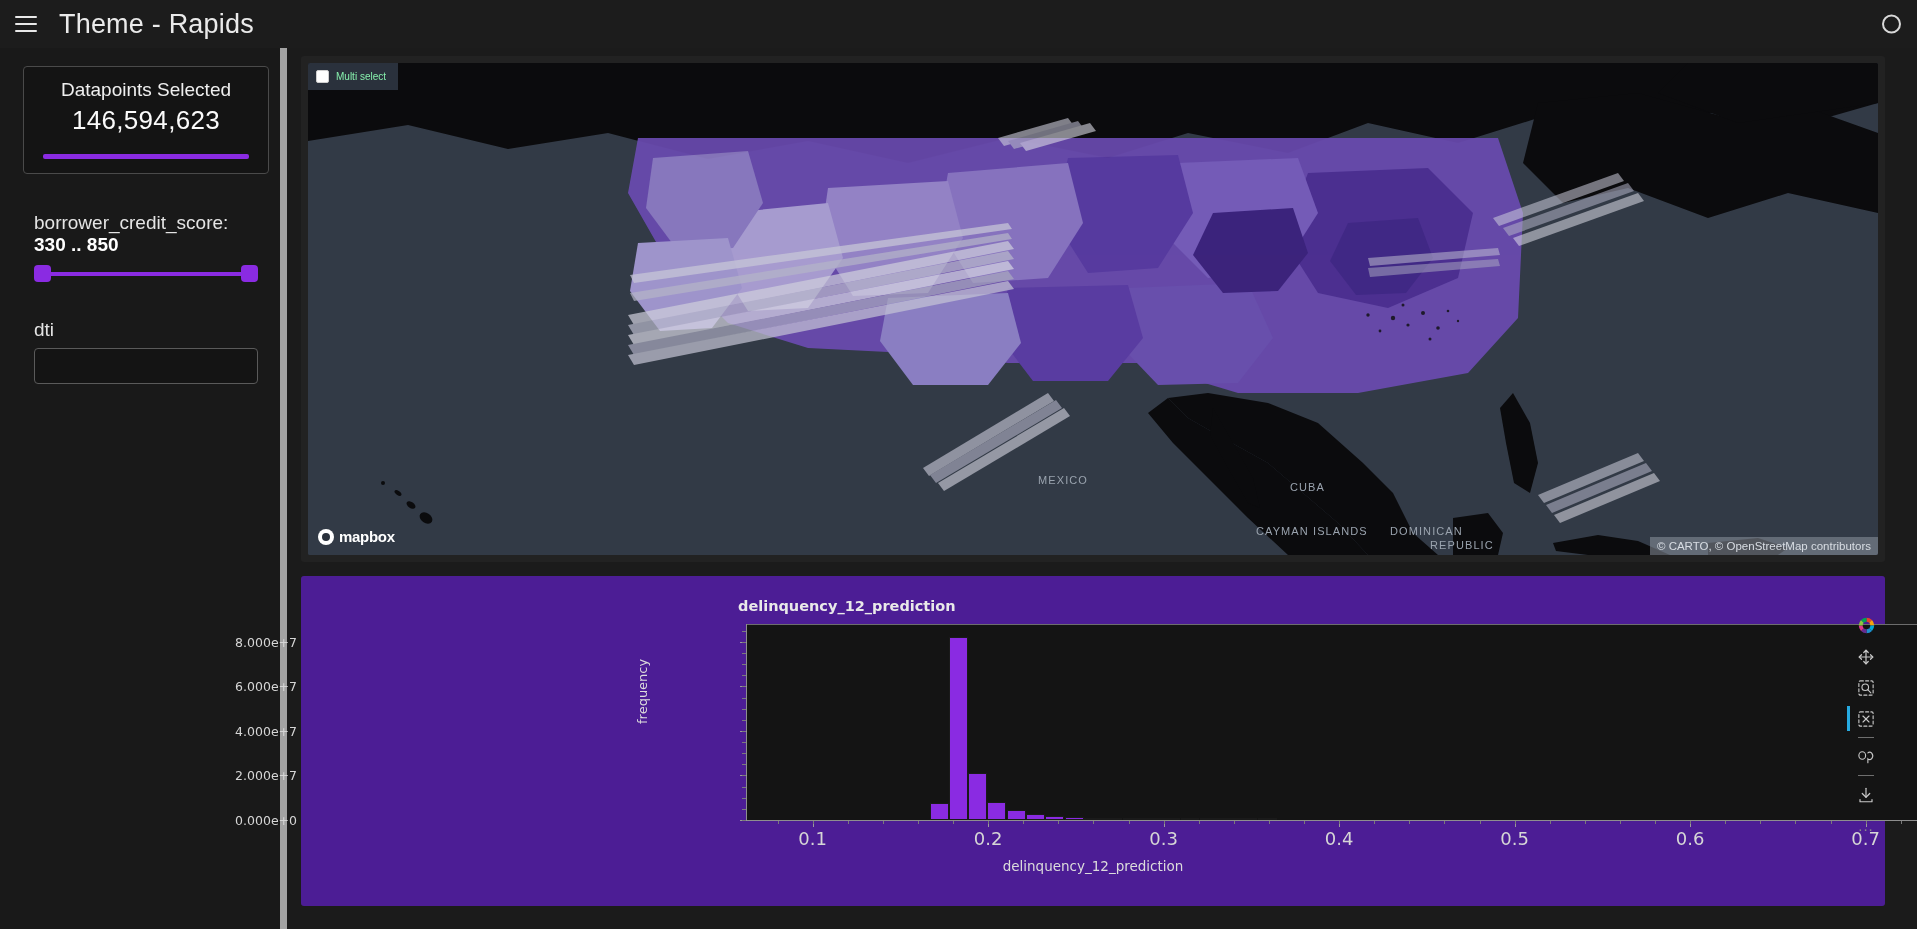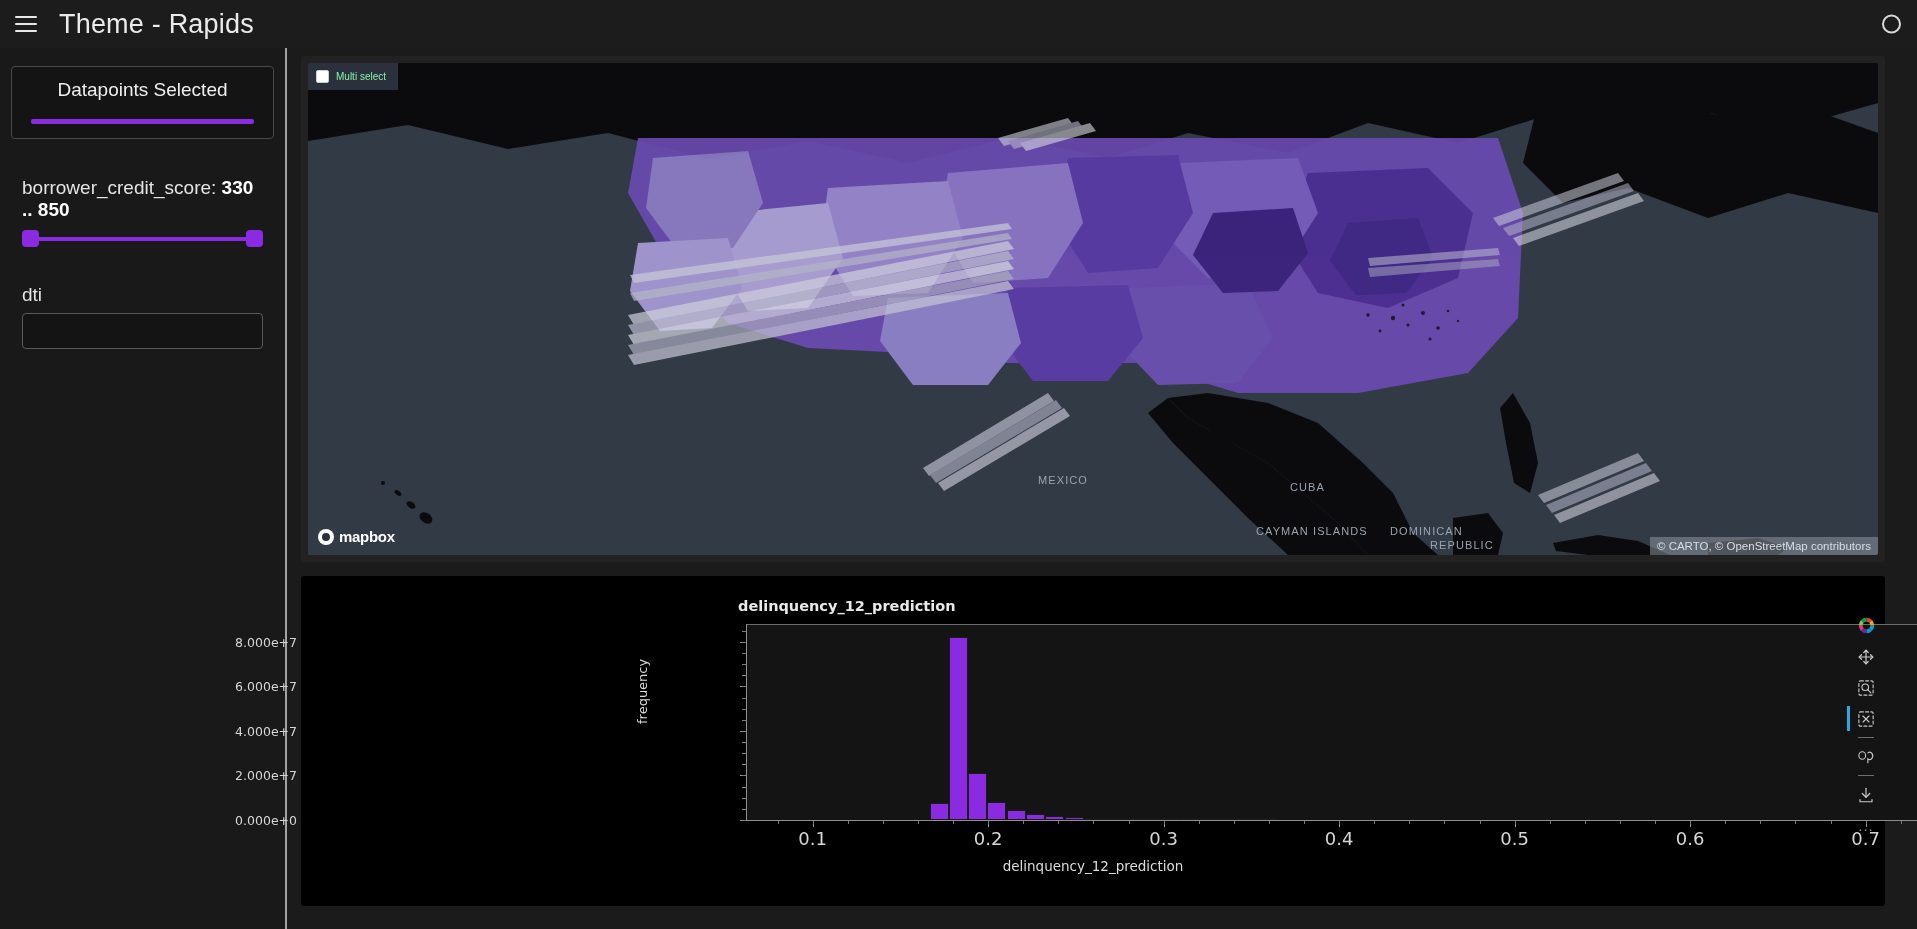--- a/index.html
+++ b/index.html
@@ -30,22 +30,22 @@
     position: absolute; right: 16px; top: 50%; transform: translateY(-50%);
   }
   .spinner-ring {
     width: 19px; height: 19px; border-radius: 50%;
     border: 2.5px solid #d8d8d8; cursor: pointer;
   }
 
   
   .sidebar {
     position: absolute; top: 48px; left: 0; width: 287px; height: 881px;
-    background: #191919; border-right: 2px solid #a3a3a3;
-    padding: 10px 0 0 0;
+    background: #191919; border-right: 7px solid #a3a3a3;
+    padding: 10px 0 0 12px;
   }
   .card-selected {
     margin: 8px 11px 0 11px; border: 1px solid #4a4a4a; border-radius: 4px;
     background: #141414; padding: 12px 10px 14px 10px; text-align: center;
   }
   .card-title { font-size: 19px; color: #efefef; font-weight: 400; margin-bottom: 4px; }
   .card-number { font-size: 26px; color: #fbfbfb; font-weight: 400; letter-spacing: 0.3px; }
   .card-bar {
     height: 5px; background: #8a2be2; border-radius: 2px;
     margin: 18px 9px 0 9px;
@@ -125,21 +125,21 @@
     background: rgba(140,148,158,0.55); color: #d8dde3;
     font-size: 11.5px; padding: 3px 7px;
   }
 
   
   .chart-panel {
     position: relative; width: 1584px; height: 330px; margin-top: 14px;
     background: #222222; border-radius: 3px;
   }
   .bk-plot {
-    position: absolute; inset: 0; background: #000000; border-radius: 3px;
+    position: absolute; inset: 0; background: #4c1d95; border-radius: 3px;
   }
   .plot-title {
     position: absolute; left: 437px; top: 22px;
     color: #e9e9e9; font-size: 14.5px; font-weight: 600;
     font-family: "DejaVu Sans", sans-serif;
   }
   .plot-frame {
     position: absolute; left: 445px; top: 48px;
     width: 1404px; height: 196px;
     background: #141414;
@@ -219,20 +219,21 @@
     <div class="app-title">Theme - Rapids</div>
     <div class="header-right">
       <div class="spinner-ring"></div>
     </div>
   </div>
 
   <div class="sidebar">
 
     <div class="card-selected">
       <div class="card-title">Datapoints Selected</div>
+      <div class="card-number">146,594,623</div>
       <div class="card-bar"></div>
     </div>
 
     <div class="widget-block">
       <div class="widget-label"><span>borrower_credit_score: </span><b>330 .. 850</b></div>
       <div class="slider-wrap">
         <div class="slider-track"></div>
         <div class="slider-handle left"></div>
         <div class="slider-handle right"></div>
       </div>

